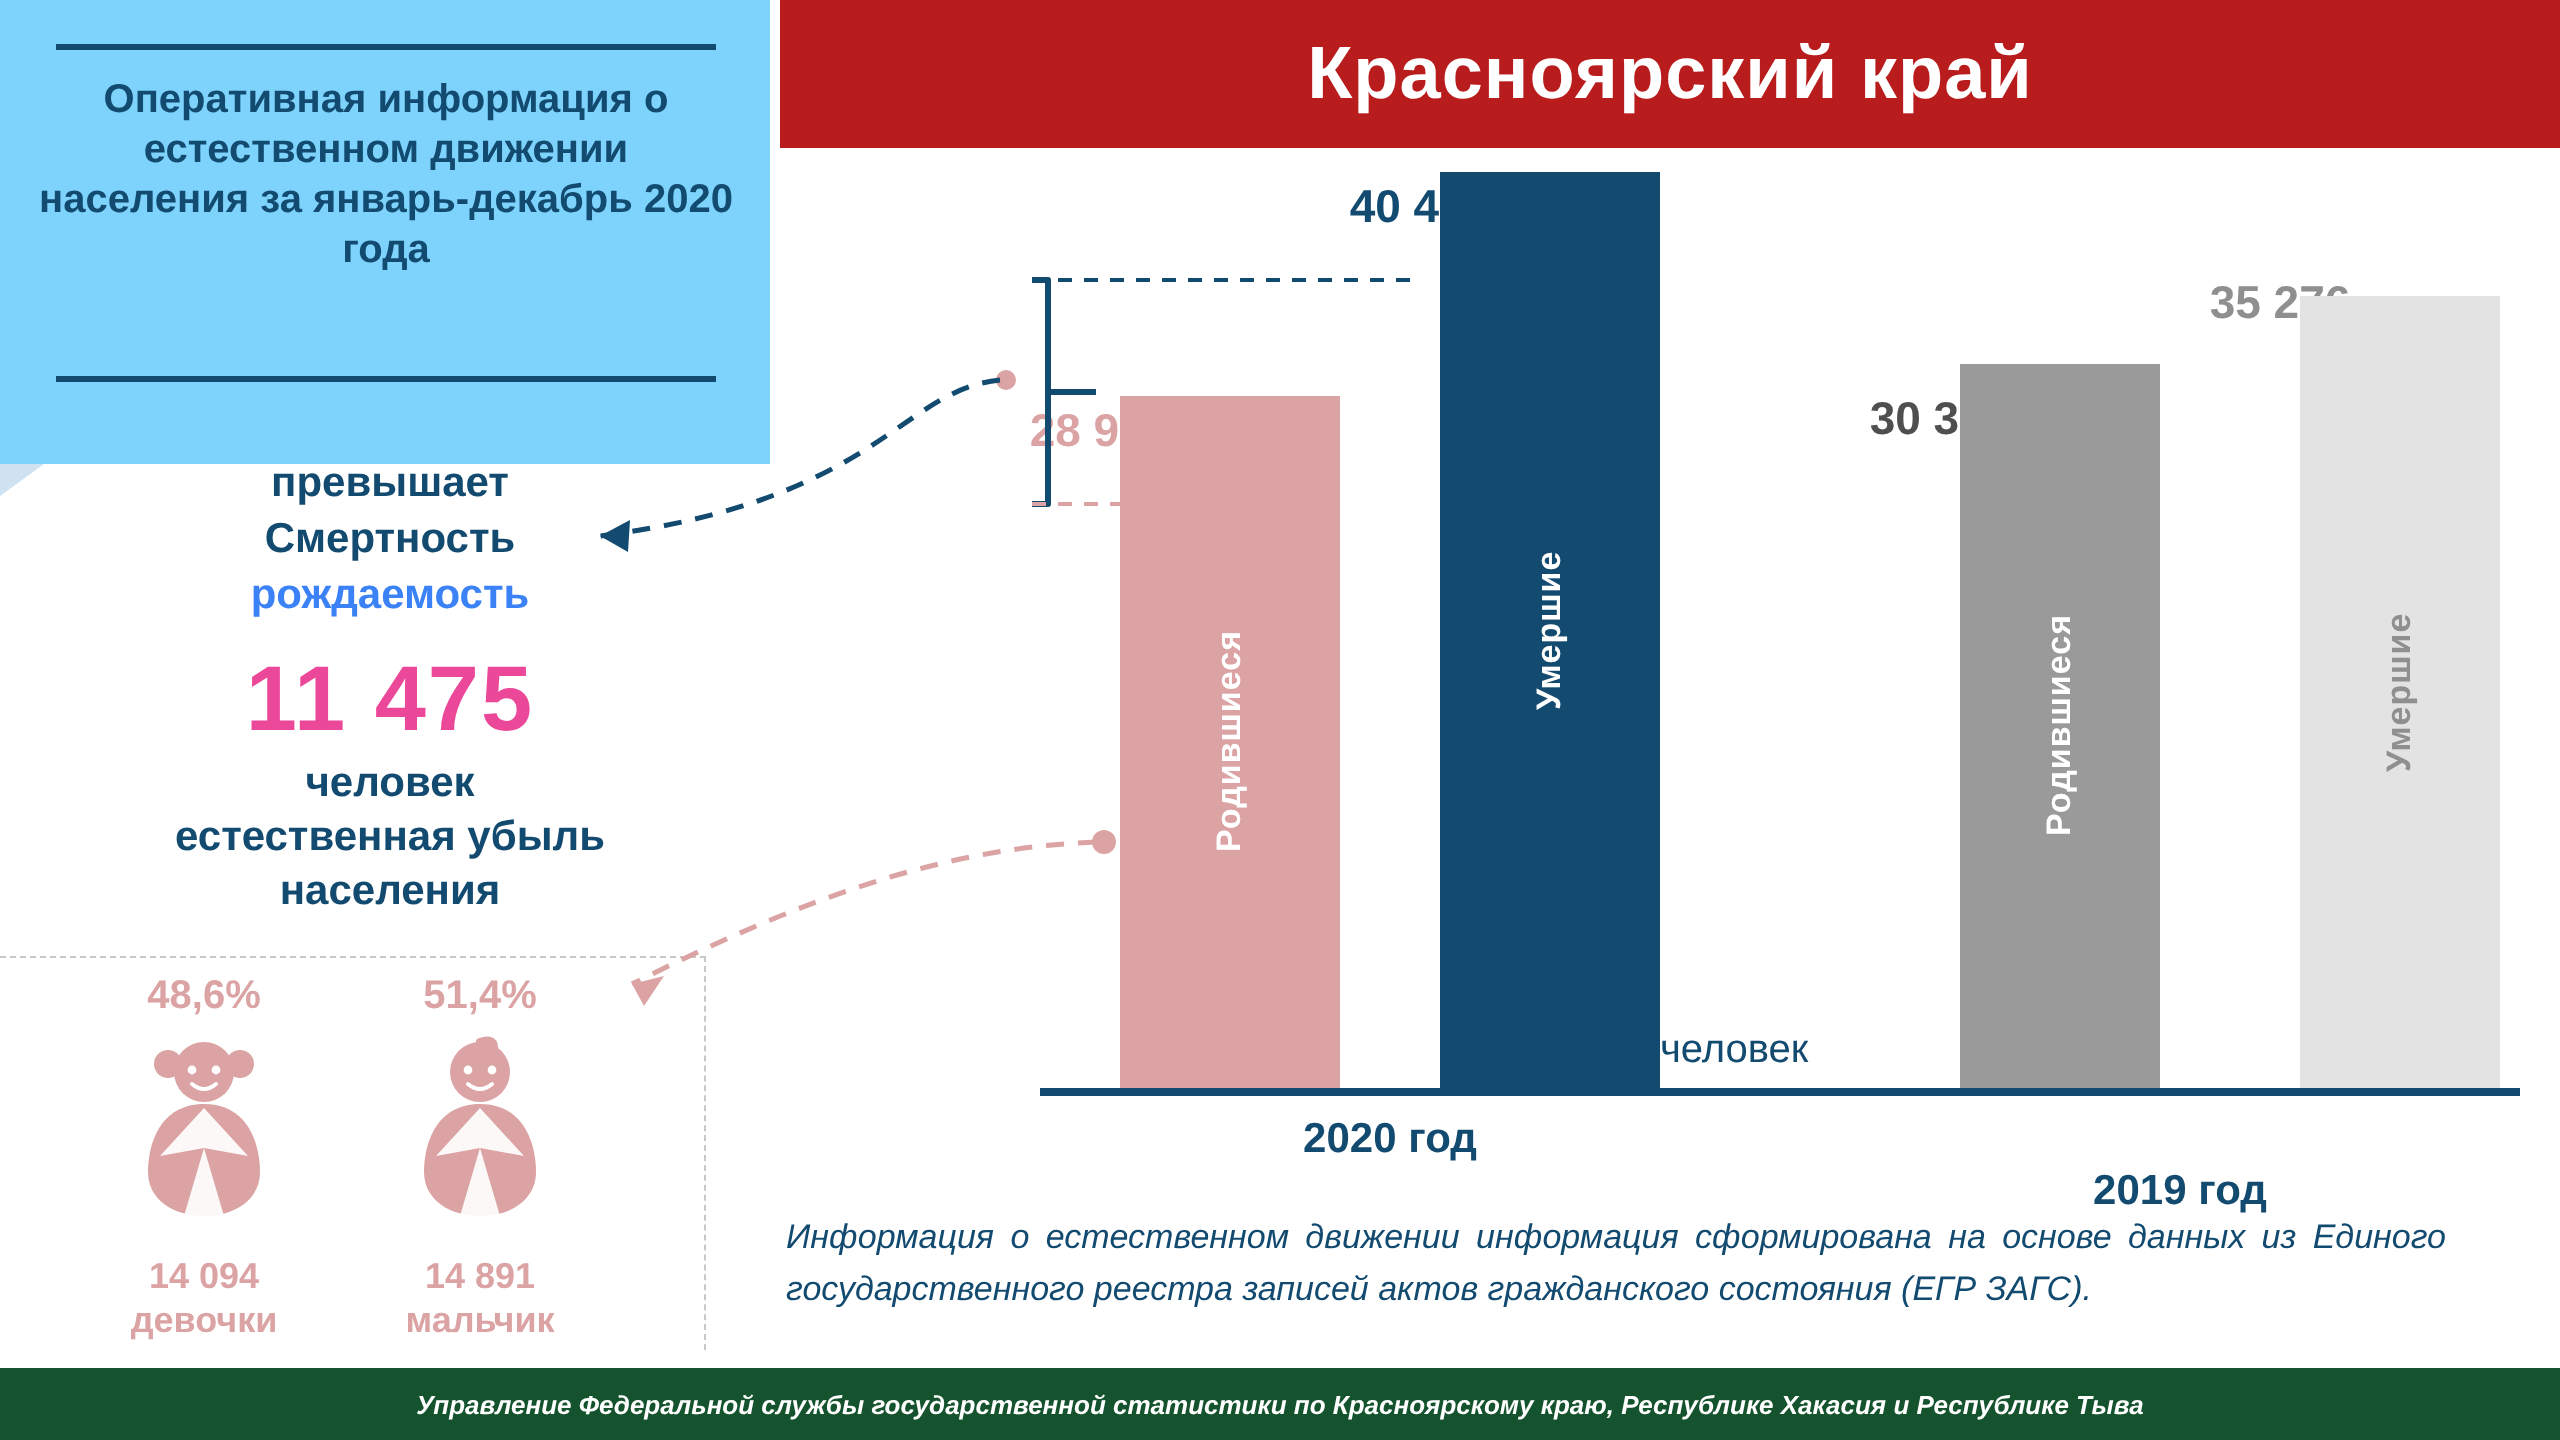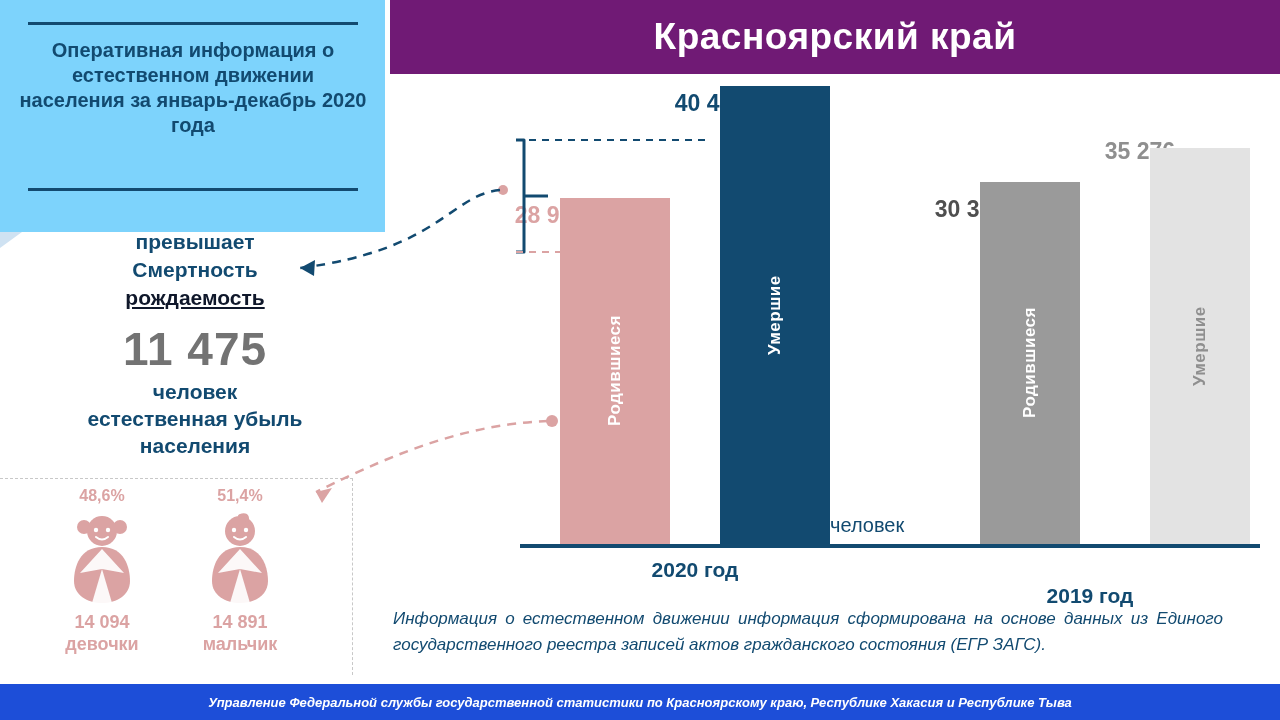--- a/index.html
+++ b/index.html
@@ -15,21 +15,21 @@
     position: relative;
   }
 
   
   .header-bar {
     position: absolute;
     left: 390px;
     top: 0;
     width: 890px;
     height: 74px;
-    background: #701a75;
+    background: #b91c1c;
   }
   .header-title {
     position: absolute;
     left: 0;
     top: 0;
     width: 100%;
     height: 74px;
     line-height: 74px;
     text-align: center;
     color: #ffffff;
@@ -83,30 +83,29 @@
     left: 20px;
     top: 228px;
     width: 350px;
     text-align: center;
     color: #124a70;
     font-size: 21px;
     font-weight: bold;
     line-height: 28px;
   }
   .mortality-block .pink {
-    color: #0f172a;
-    text-decoration: underline;
+    color: #3b82f6;
   }
   .big-number {
     position: absolute;
     left: 20px;
     top: 322px;
     width: 350px;
     text-align: center;
-    color: #737373;
+    color: #ec4899;
     font-size: 46px;
     font-weight: bold;
     letter-spacing: 1px;
   }
   .decline-caption {
     position: absolute;
     left: 20px;
     top: 378px;
     width: 350px;
     text-align: center;
@@ -129,35 +128,35 @@
   .baby {
     position: absolute;
     top: 0;
     width: 140px;
     text-align: center;
   }
   .baby.girl { left: 32px; }
   .baby.boy  { left: 170px; }
   .baby-pct {
     color: #dba3a3;
-    font-size: 16px;
+    font-size: 20px;
     font-weight: bold;
     margin-top: 8px;
   }
   .baby-figure {
     height: 92px;
     margin-top: 6px;
     position: relative;
   }
   .baby-count {
     color: #dba3a3;
     font-size: 18px;
     font-weight: bold;
     line-height: 22px;
-    margin-top: 8px;
+    margin-top: 19px;
   }
 
   
   .chart-area {
     position: absolute;
     left: 390px;
     top: 74px;
     width: 890px;
     height: 520px;
   }
@@ -227,21 +226,21 @@
     text-align: justify;
   }
 
   
   .bottom-bar {
     position: absolute;
     left: 0;
     bottom: 0;
     width: 1280px;
     height: 36px;
-    background: #1d4ed8;
+    background: #14532d;
     color: #ffffff;
     font-size: 13px;
     font-weight: bold;
     font-style: italic;
     display: flex;
     align-items: center;
     justify-content: center;
   }
 
   svg.overlay {

